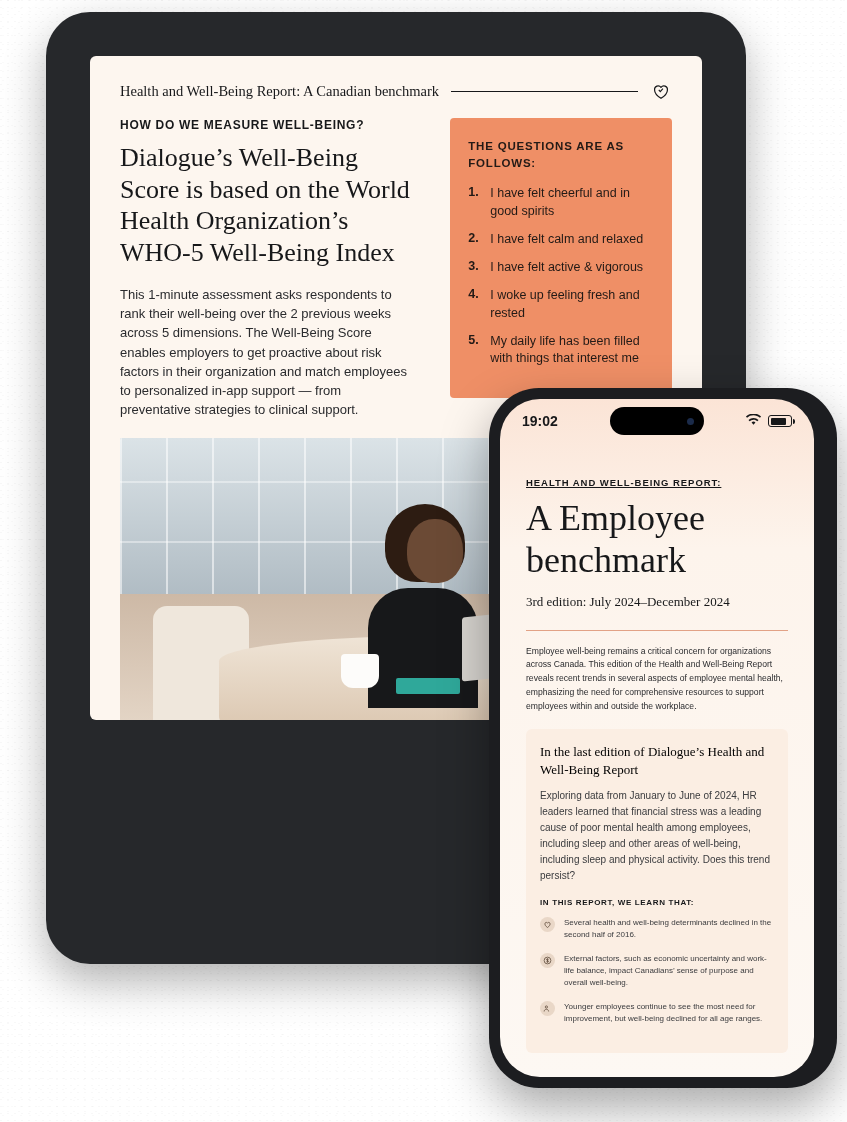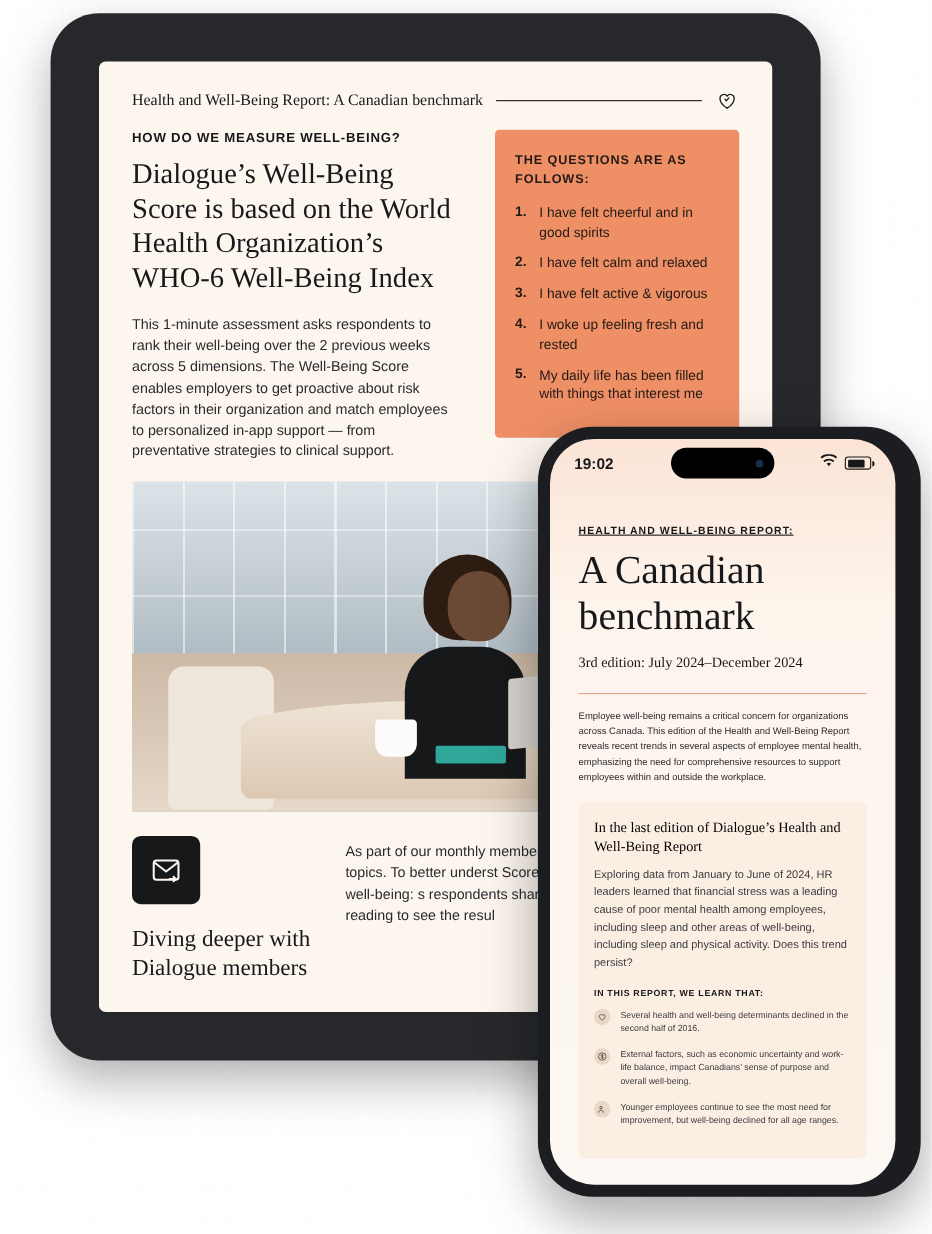--- a/index.html
+++ b/index.html
@@ -16,21 +16,21 @@
     position: absolute;
     left: 46px; top: 12px;
     width: 700px; height: 952px;
     background: #26282b;
     border-radius: 44px;
     box-shadow: 0 18px 44px rgba(0,0,0,0.30);
     padding: 44px 44px;
   }
   .tablet-screen {
     position: relative;
-    width: 612px; height: 864px;
+    width: 612px; height: 664px;
     background: #fdf6ef;
     border-radius: 6px;
     overflow: hidden;
   }
 
   
   .pg-head {
     display: flex; align-items: center;
     padding: 24px 30px 0 30px;
     gap: 12px;
@@ -244,21 +244,21 @@
           <svg viewBox="0 0 24 24" width="22" height="22" fill="none" stroke="#17181a" stroke-width="1.3">
             <path d="M12 20s-7-4.6-7-9.2A3.9 3.9 0 0 1 12 8a3.9 3.9 0 0 1 7 2.8C19 15.4 12 20 12 20z"></path>
             <path d="M9.6 10.8l1.6 1.8 2.9-3.1"></path>
           </svg>
         </span>
       </div>
 
       <div class="pg-body">
         <div class="pg-left">
           <div class="kicker">HOW DO WE MEASURE WELL-BEING?</div>
-          <h1 class="headline">Dialogue’s Well-Being Score is based on the World Health Organization’s WHO-6 Well-Being Index</h1>
+          <h1 class="headline">Dialogue’s Well-Being Score is based on the World Health Organization’s WHO-5 Well-Being Index</h1>
           <p class="para">This 1-minute assessment asks respondents to rank their well-being over the 2 previous weeks across 5 dimensions. The Well-Being Score enables employers to get proactive about risk factors in their organization and match employees to personalized in-app support — from preventative strategies to clinical support.</p>
         </div>
 
         <div class="pg-right">
           <div class="q-title">THE QUESTIONS ARE AS FOLLOWS:</div>
 
           <div class="q-item">
             <span class="q-num">1.</span>
             <span class="q-text">I have felt cheerful and in good spirits</span>
           </div>
@@ -328,21 +328,21 @@
             </svg>
           </span>
           <span class="batt">
               <i></i>
             </span>
         </div>
       </div>
 
       <div class="ph-content">
         <div class="ph-kicker">HEALTH AND WELL-BEING REPORT:</div>
-        <h1 class="ph-title">A Canadian benchmark</h1>
+        <h1 class="ph-title">A Employee benchmark</h1>
         <div class="ph-sub">3rd edition: July 2024–December 2024</div>
         <div class="ph-rule"></div>
         <p class="ph-para">Employee well-being remains a critical concern for organizations across Canada. This edition of the Health and Well-Being Report reveals recent trends in several aspects of employee mental health, emphasizing the need for comprehensive resources to support employees within and outside the workplace.</p>
 
         <div class="ph-card">
           <div class="ph-card-title">In the last edition of Dialogue’s Health and Well-Being Report</div>
           <p class="ph-card-para">Exploring data from January to June of 2024, HR leaders learned that financial stress was a leading cause of poor mental health among employees, including sleep and other areas of well-being, including sleep and physical activity. Does this trend persist?</p>
           <div class="ph-learn">IN THIS REPORT, WE LEARN THAT:</div>
 
           <div class="ph-li">

